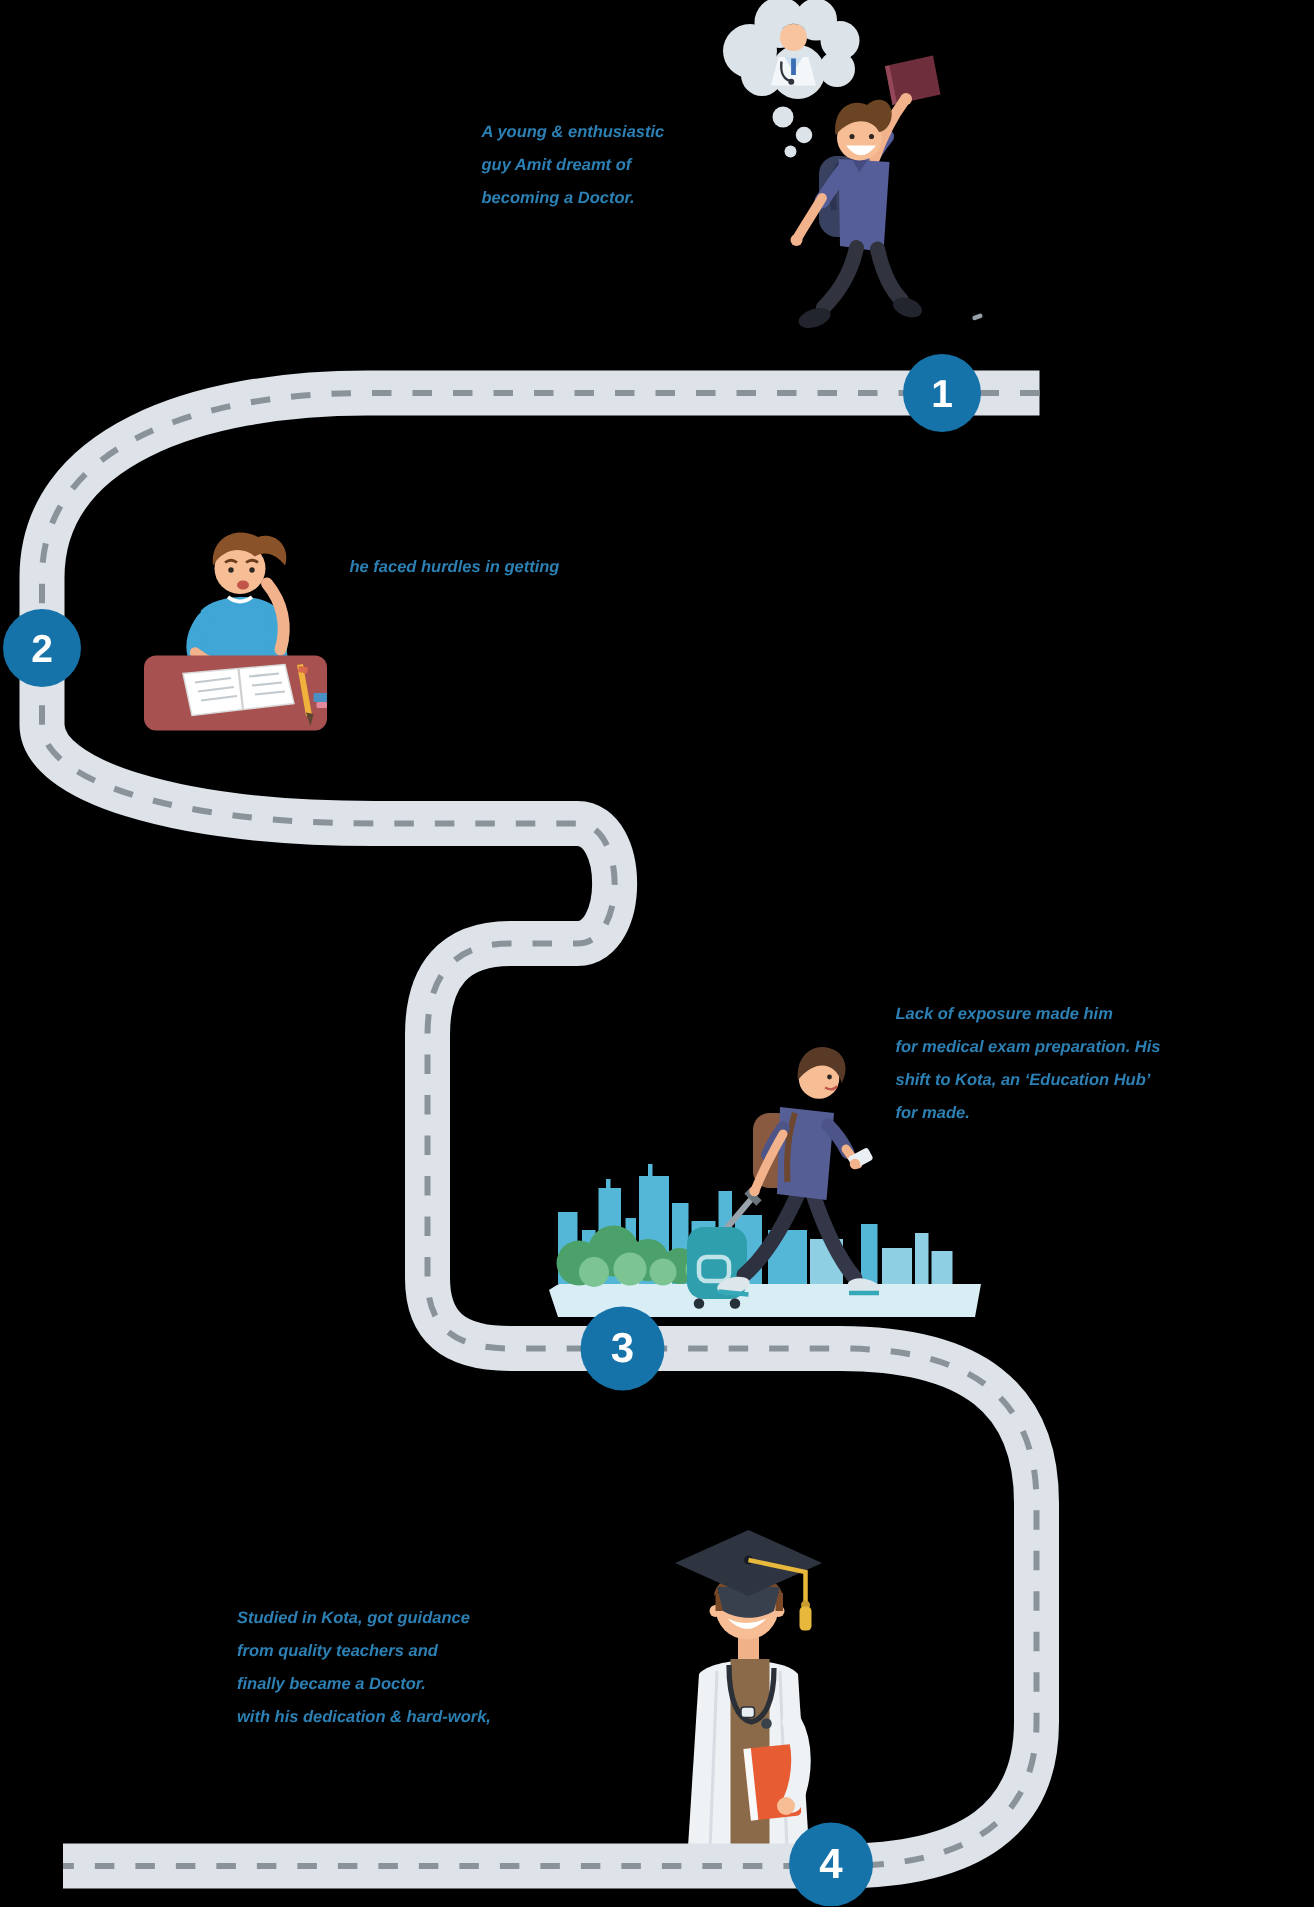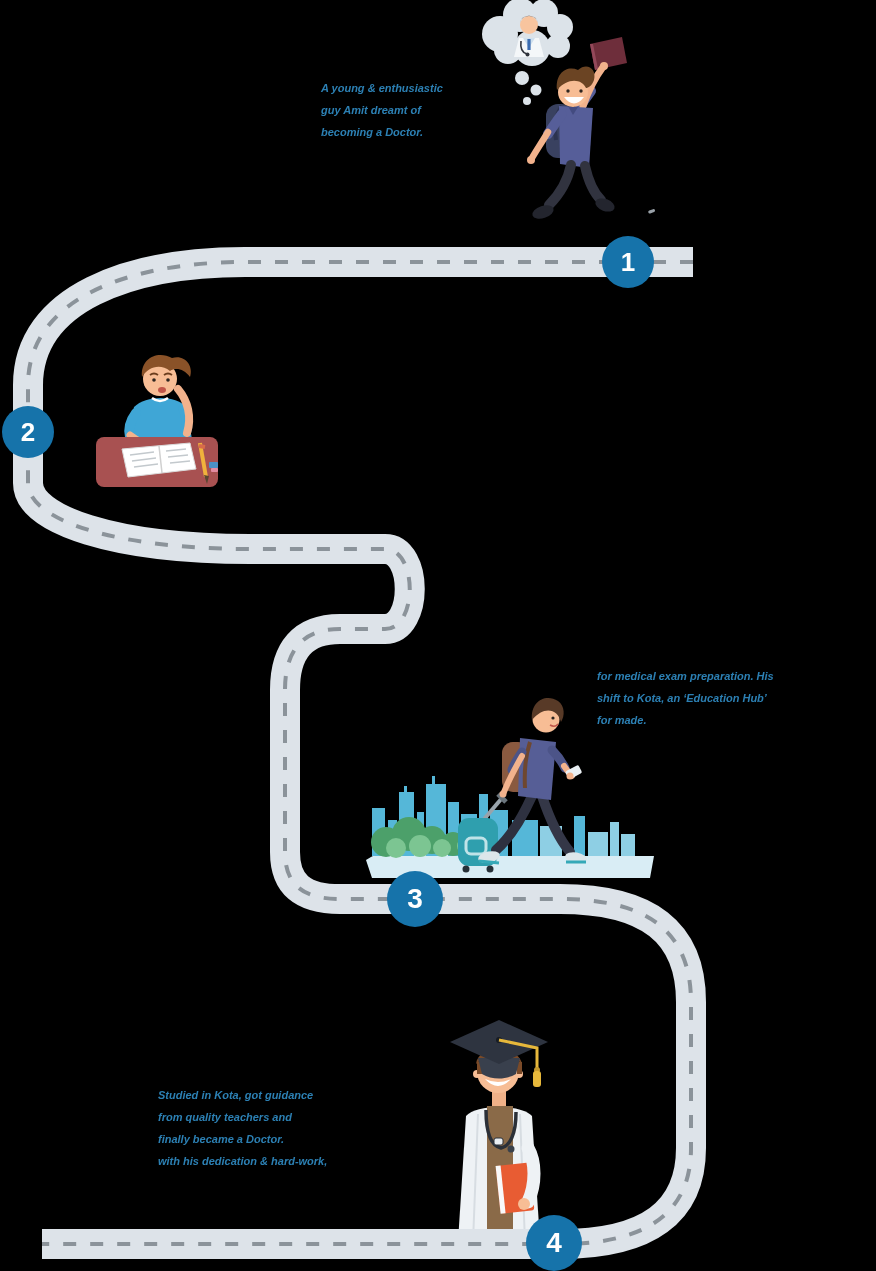--- a/index.html
+++ b/index.html
@@ -25,21 +25,21 @@
   .marker.m4{left:526px;top:1215px;width:56px;height:56px;font-size:28px;}
   
   .caption{
     position:absolute;z-index:5;color:var(--caption,#2c80b4);
     font-size:11px;line-height:22px;font-weight:600;white-space:nowrap;font-style:italic;
   }
   .caption .hl{font-weight:800;}
   .caption.c1{left:321px;top:77px;}
   .caption.c2{left:233px;top:367px;}
   .caption.c3{left:597px;top:665px;}
-  .caption.c4{left:158px;top:1068px;margin-top:16px;}
+  .caption.c4{left:158px;top:1068px;}
   
   .illo{position:absolute;z-index:3;}
   .illo.i1{left:470px;top:0px;}
   .illo.i2{left:90px;top:345px;}
   .illo.i3{left:362px;top:692px;}
   .illo.i4{left:440px;top:1012px;z-index:1;}
 </style>
 </head>
 <body>
 
@@ -249,22 +249,24 @@
   <div class="marker m4">
       <span>4</span>
     </div>
 
   <div class="caption c1">
     <div class="line">A young &amp; enthusiastic</div>
     <div class="line">guy Amit dreamt of</div>
     <div class="line">becoming a Doctor.</div>
   </div>
   <div class="caption c2">
+    <div class="line">he faced hurdles in getting</div>
   </div>
   <div class="caption c3">
+    <div class="line">Lack of exposure made him</div>
     <div class="line">for medical exam preparation. His</div>
     <div class="line"><span>shift to Kota, an </span><span class="hl">‘Education Hub’</span></div>
     <div class="line">for made.</div>
   </div>
   <div class="caption c4">
     <div class="line">Studied in Kota, got guidance</div>
     <div class="line">from quality teachers and</div>
     <div class="line">finally became a Doctor.</div>
     <div class="line">with his dedication &amp; hard-work,</div>
   </div>

